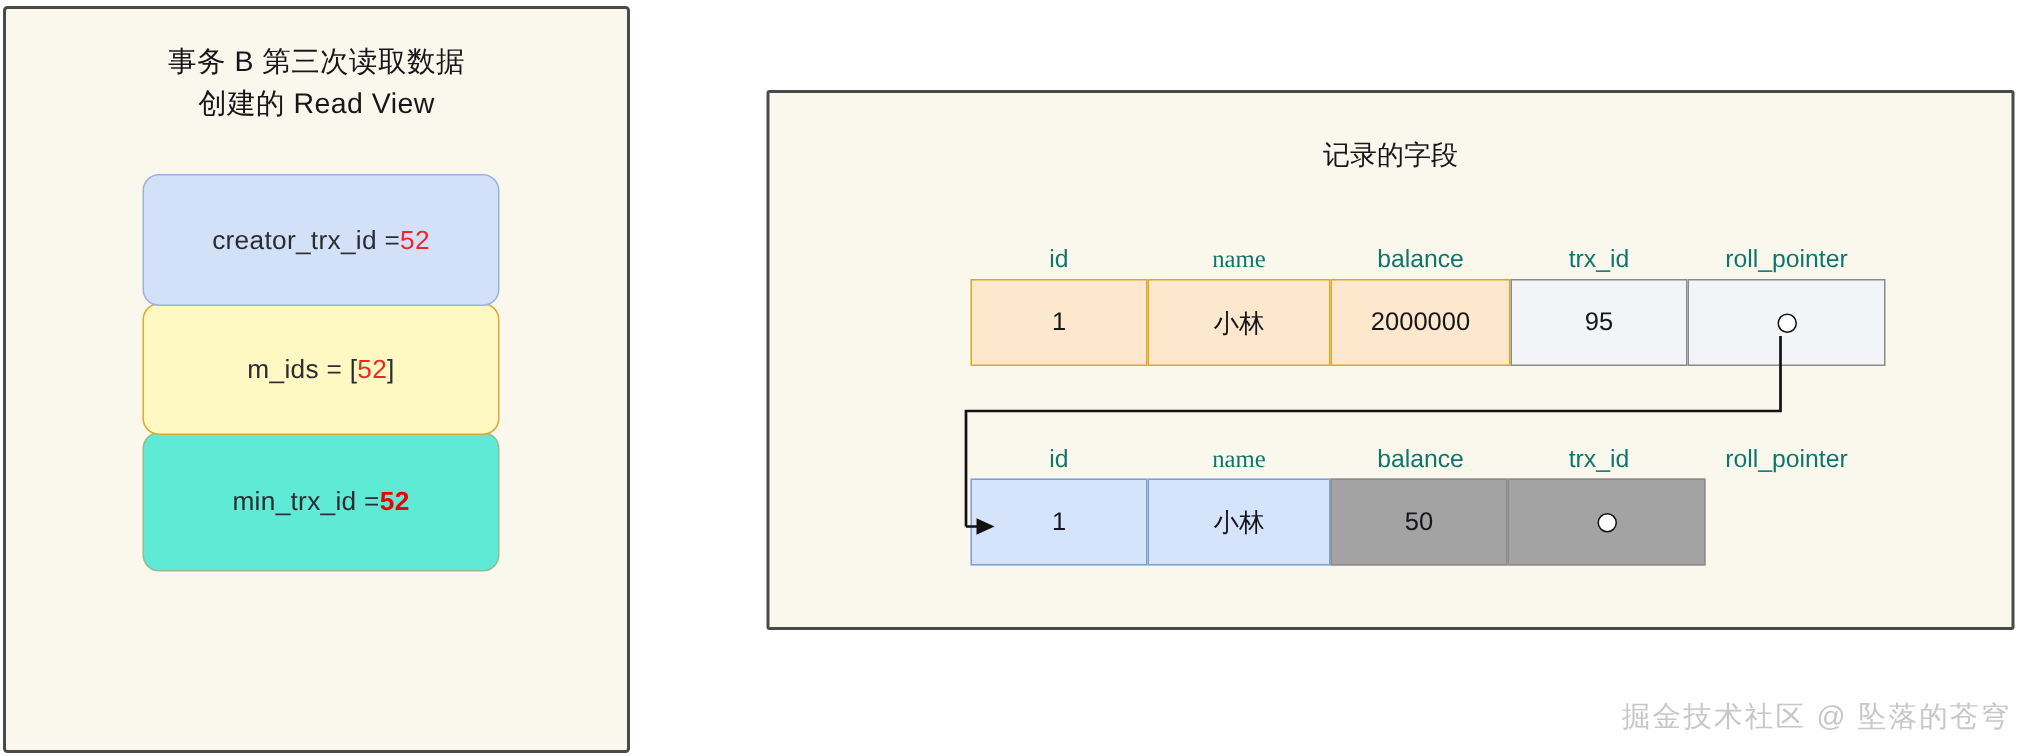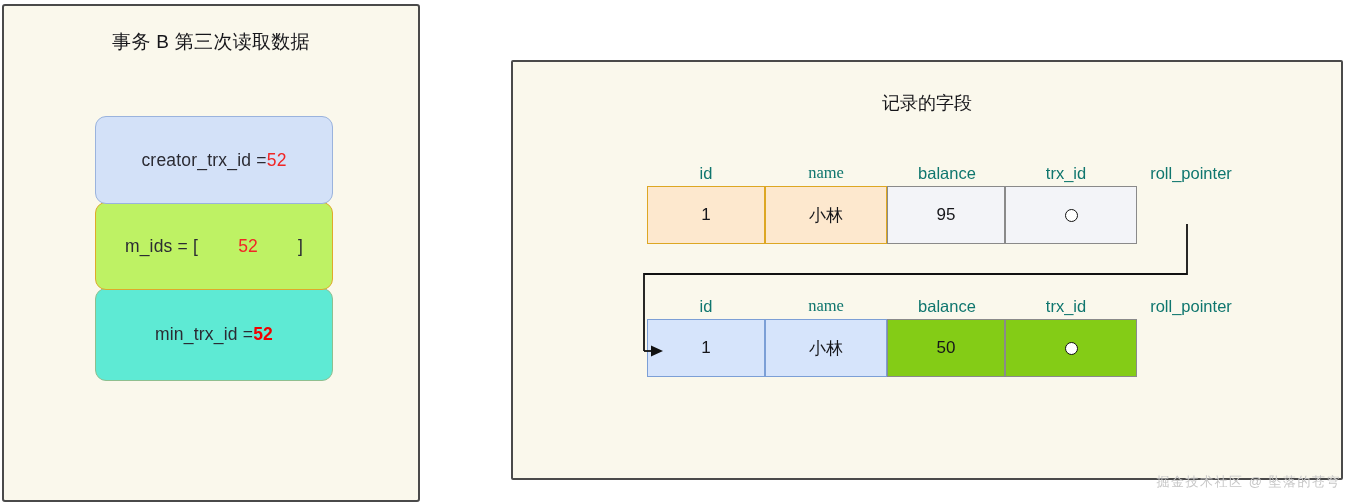--- a/index.html
+++ b/index.html
@@ -53,38 +53,38 @@
     border-radius: 11px;
     display: flex;
     align-items: center;
     justify-content: center;
     font-size: 17.5px;
     color: #2b2b33;
     letter-spacing: 0.2px;
     position: relative;
   }
   .rv-box.creator { height: 88px; background: #d3e1f8; border: 1.6px solid #9ab3dd; }
-  .rv-box.mids    { height: 88px; background: #bef264; border: 1.8px solid #e0a92a; margin-top: -2px; gap: 40px; }
+  .rv-box.mids    { height: 88px; background: #fef9c3; border: 1.8px solid #e0a92a; margin-top: -2px; }
   .rv-box.mintrx  { height: 93px; background: #5eead4; border: 1.6px solid #8fbf8f; margin-top: -2px; }
   .rv-box.maxtrx  { height: 93px; background: #ddccdf; border: 1.6px solid #b294b8; margin-top: -2px; }
   .rv-box.creator { z-index: 4; }
   .rv-box.mids    { z-index: 3; }
   .rv-box.mintrx  { z-index: 2; }
   .rv-box.maxtrx  { z-index: 1; }
   .rv-val-red      { color: #f02626; }
   .rv-val-red-bold { color: #f00000; font-weight: bold; }
   .rv-val-plain    { color: #2b2b33; }
 
   
   #record-panel {
     position: absolute;
     left: 511px;
     top: 60px;
     width: 832px;
-    height: 420px;
+    height: 360px;
     box-sizing: border-box;
     background: #faf8ec;
     border: 2px solid #4a4a4a;
     border-radius: 2px;
   }
   #record-title {
     position: absolute;
     left: 0;
     top: 29px;
     width: 100%;
@@ -135,21 +135,21 @@
 
   
   .t1 .cell.data  { background: #fde8ce; border: 1.6px solid #dda723; border-right-width: 0.8px; border-left-width: 0.8px; }
   .t1 .cell.data.first { border-left-width: 1.6px; }
   .t1 .cell.sys   { background: #f3f4f8; border: 1.6px solid #8a8a8a; border-right-width: 0.8px; border-left-width: 0.8px; }
   .t1 .cell.sys.last { border-right-width: 1.6px; }
 
   
   .t2 .cell.data  { background: #d6e4fb; border: 1.6px solid #7c9fd6; border-right-width: 0.8px; border-left-width: 0.8px; }
   .t2 .cell.data.first { border-left-width: 1.6px; }
-  .t2 .cell.sys   { background: #84cc16; border: 1.6px solid #8a8a8a; border-right-width: 0.8px; border-left-width: 0.8px; }
+  .t2 .cell.sys   { background: #a3a3a3; border: 1.6px solid #8a8a8a; border-right-width: 0.8px; border-left-width: 0.8px; }
   .t2 .cell.sys.last { border-right-width: 1.6px; }
 
   .trx-red { color: #ff2a2a; }
 
   .ptr-dot {
     width: 13px;
     height: 13px;
     border-radius: 50%;
     border: 1.7px solid #111;
     background: #ffffff;
@@ -164,33 +164,34 @@
     width: 832px;
     height: 360px;
     pointer-events: none;
   }
 
   
   #watermark {
     position: absolute;
     right: 18px;
     bottom: 13px;
-    font-size: 13px;
+    font-size: 19px;
     color: #c7c7c7;
     letter-spacing: 1.5px;
     white-space: nowrap;
   }
 </style>
 </head>
 <body>
 
 <div id="readview-panel">
 
   <div id="readview-title">
     <span class="ln">事务 B 第三次读取数据</span>
+    <span class="ln">创建的 Read View</span>
   </div>
 
   <div id="readview-fields">
 
     <div class="rv-box creator">
       <span>creator_trx_id = </span>
         <span class="rv-val-red">52</span>
     </div>
 
     <div class="rv-box mids">
@@ -216,20 +217,21 @@
     <div class="rec-headers">
       <div class="hcell c0">id</div>
       <div class="hcell c1">name</div>
       <div class="hcell c2">balance</div>
       <div class="hcell c3">trx_id</div>
       <div class="hcell c4">roll_pointer</div>
     </div>
     <div class="rec-row">
       <div class="cell data first c0">1</div>
       <div class="cell data c1">小林</div>
+      <div class="cell data c2">2000000</div>
       <div class="cell sys c3 trx-red">95</div>
       <div class="cell sys last c4">
         <span class="ptr-dot"></span>
       </div>
     </div>
   </div>
 
   <div class="rec-table t2">
     <div class="rec-headers">
       <div class="hcell c0">id</div>

